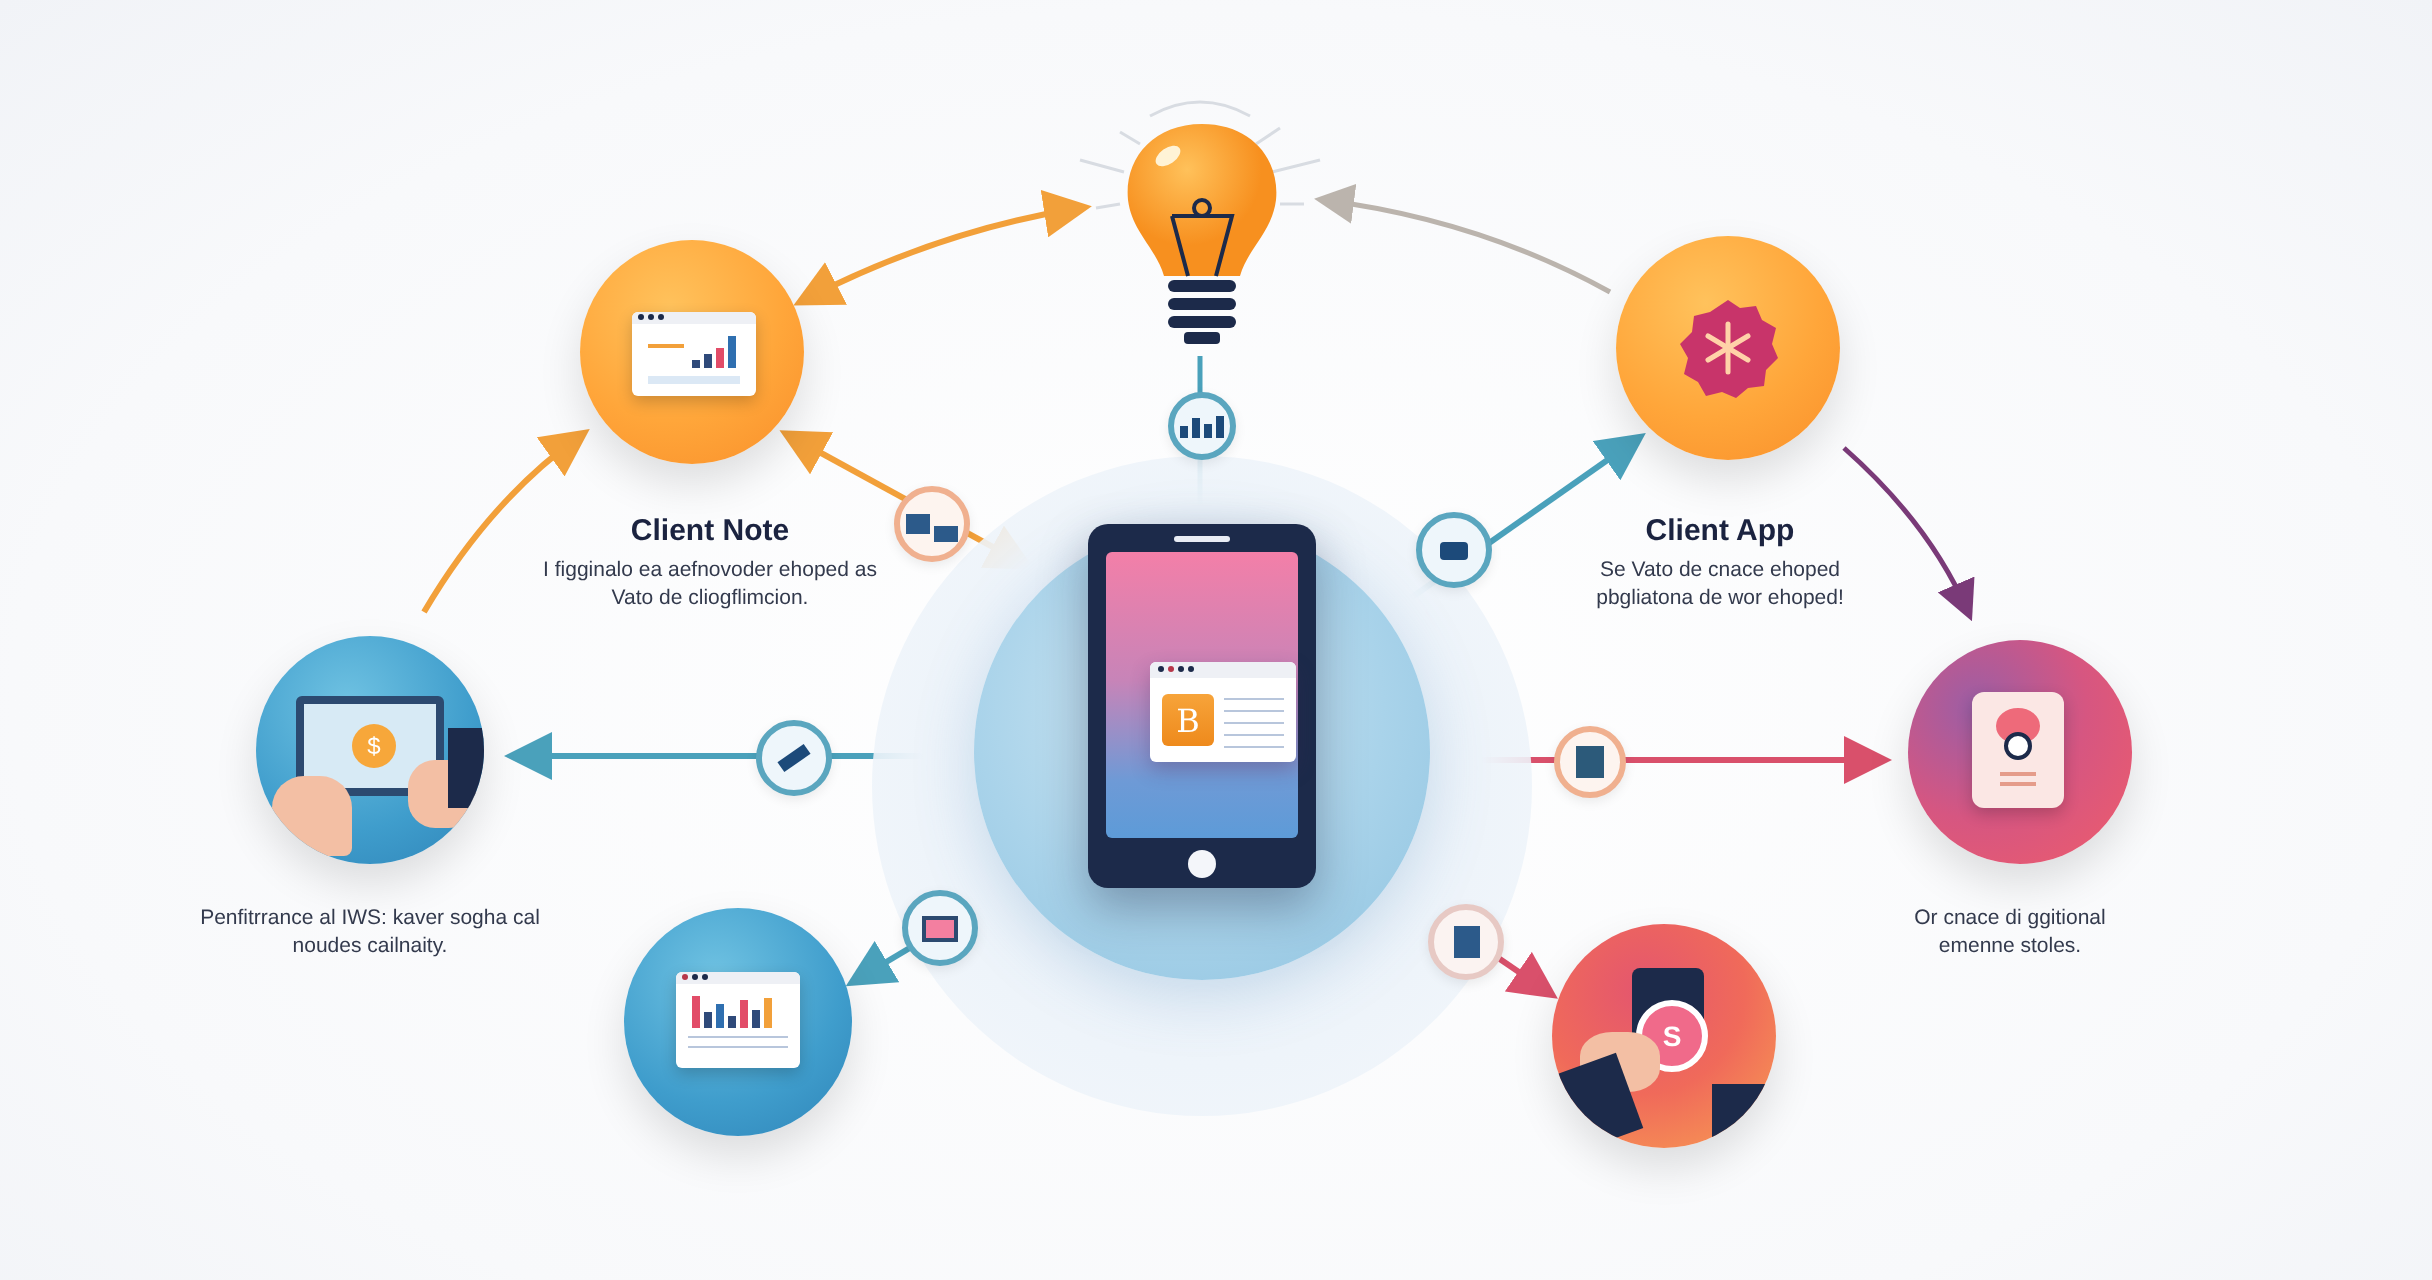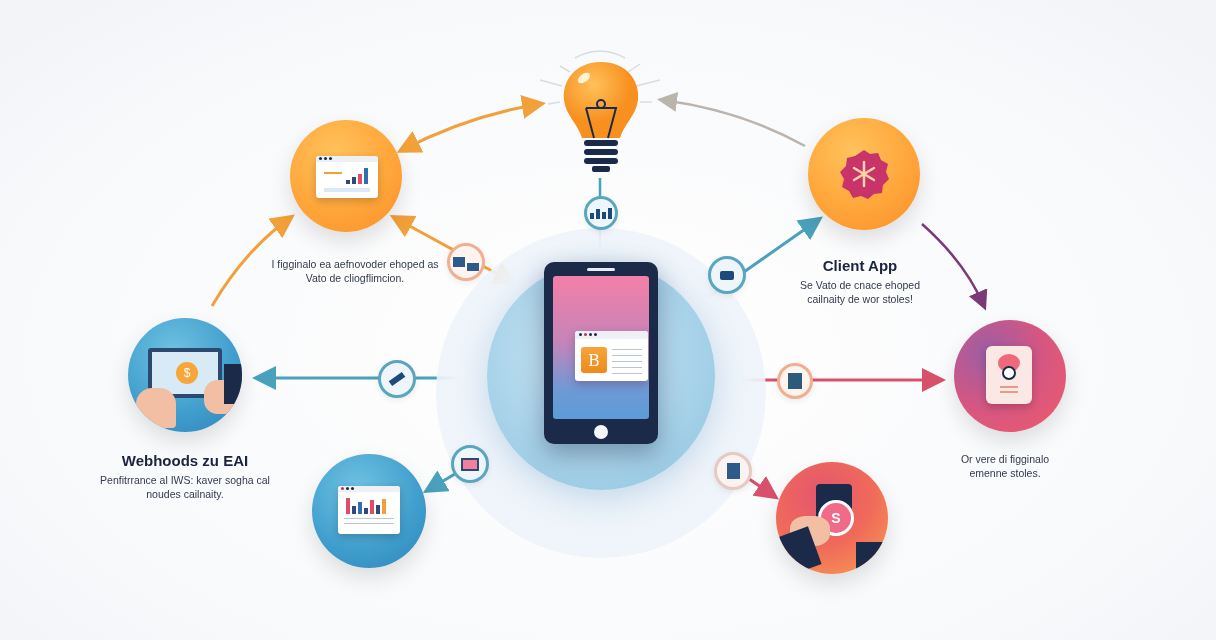--- a/index.html
+++ b/index.html
@@ -176,64 +176,64 @@
         <i style="height:4px;background:#2f4a7a"></i>
         <i style="height:7px;background:#2f4a7a"></i>
         <i style="height:10px;background:#e24c68"></i>
         <i style="height:16px;background:#2f6fb0"></i>
       </div>
     <div style="position:absolute;left:8px;top:16px;width:18px;height:2px;background:#f2a03a"></div>
     <div style="position:absolute;left:8px;top:32px;width:46px;height:4px;background:#dbe8f5"></div>
   </div>
 </div>
 <div class="label" style="left:255px;top:257px;width:200px">
+  <div class="t">Client Note</div>
   <div class="d">I figginalo ea aefnovoder ehoped as</div>
   <div class="d">Vato de cliogflimcion.</div>
 </div>
 
 <div class="node orange" style="left:808px;top:118px;width:112px;height:112px">
   <svg style="position:absolute;left:30px;top:30px" width="52" height="52" viewBox="0 0 52 52">
     <path d="M26,2 L32,6 L40,5 L43,12 L50,16 L48,24 L51,31 L45,37 L44,45 L36,46 L30,51 L23,48 L15,50 L11,43 L4,39 L6,31 L2,24 L8,18 L9,10 L17,8 z" fill="#c8346a"></path>
     <g stroke="#ffd2a8" stroke-width="2.5" stroke-linecap="round">
         <path d="M26,14 L26,38"></path>
         <path d="M16,20 L36,32"></path>
         <path d="M36,20 L16,32"></path>
       </g>
   </svg>
 </div>
 <div class="label" style="left:770px;top:257px;width:180px">
   <div class="t">Client App</div>
   <div class="d">Se Vato de cnace ehoped</div>
-  <div class="d">cailnaity de wor stoles!</div>
+  <div class="d">pbgliatona de wor ehoped!</div>
 </div>
 
 <div class="node blue" style="left:128px;top:318px;width:114px;height:114px">
   <div style="position:absolute;left:20px;top:30px;width:66px;height:42px;background:#d7eaf5;border:4px solid #2c4a70;border-radius:3px">
     <div style="position:absolute;left:24px;top:10px;width:22px;height:22px;border-radius:50%;background:#f7a73a;color:#fff;font-size:12px;text-align:center;line-height:22px">$</div>
   </div>
   <div style="position:absolute;left:8px;top:70px;width:40px;height:40px;background:#f3bfa4;border-radius:40% 40% 10% 10%"></div>
   <div style="position:absolute;left:76px;top:62px;width:34px;height:34px;background:#f3bfa4;border-radius:40%"></div>
   <div style="position:absolute;left:96px;top:46px;width:22px;height:40px;background:#1c2a4a"></div>
 </div>
 <div class="label" style="left:90px;top:452px;width:190px">
-  <div class="t">Webhoods zu EAI</div>
   <div class="d">Penfitrrance al IWS: kaver sogha cal</div>
   <div class="d">noudes cailnaity.</div>
 </div>
 
 <div class="node pink" style="left:954px;top:320px;width:112px;height:112px">
   <div style="position:absolute;left:32px;top:26px;width:46px;height:58px;border-radius:6px;background:#fbe7e4;box-shadow:0 3px 8px rgba(0,0,0,0.2)">
     <div style="position:absolute;left:12px;top:8px;width:22px;height:18px;border-radius:50%;background:#ee6a7a"></div>
     <div style="position:absolute;left:16px;top:20px;width:10px;height:10px;border-radius:50%;background:#fff;border:2px solid #1c2a4a"></div>
     <div style="position:absolute;left:14px;top:40px;width:18px;height:2px;background:#e59c8a"></div>
     <div style="position:absolute;left:14px;top:45px;width:18px;height:2px;background:#e59c8a"></div>
   </div>
 </div>
 <div class="label" style="left:905px;top:452px;width:200px">
-  <div class="d">Or vere di figginalo</div>
+  <div class="d">Or cnace di ggitional</div>
   <div class="d">emenne stoles.</div>
 </div>
 
 <div class="node blue" style="left:312px;top:454px;width:114px;height:114px">
   <div class="card" style="left:26px;top:32px;width:62px;height:48px">
     <div class="bar">
         <span class="dot r"></span>
         <span class="dot"></span>
         <span class="dot"></span>
       </div>

